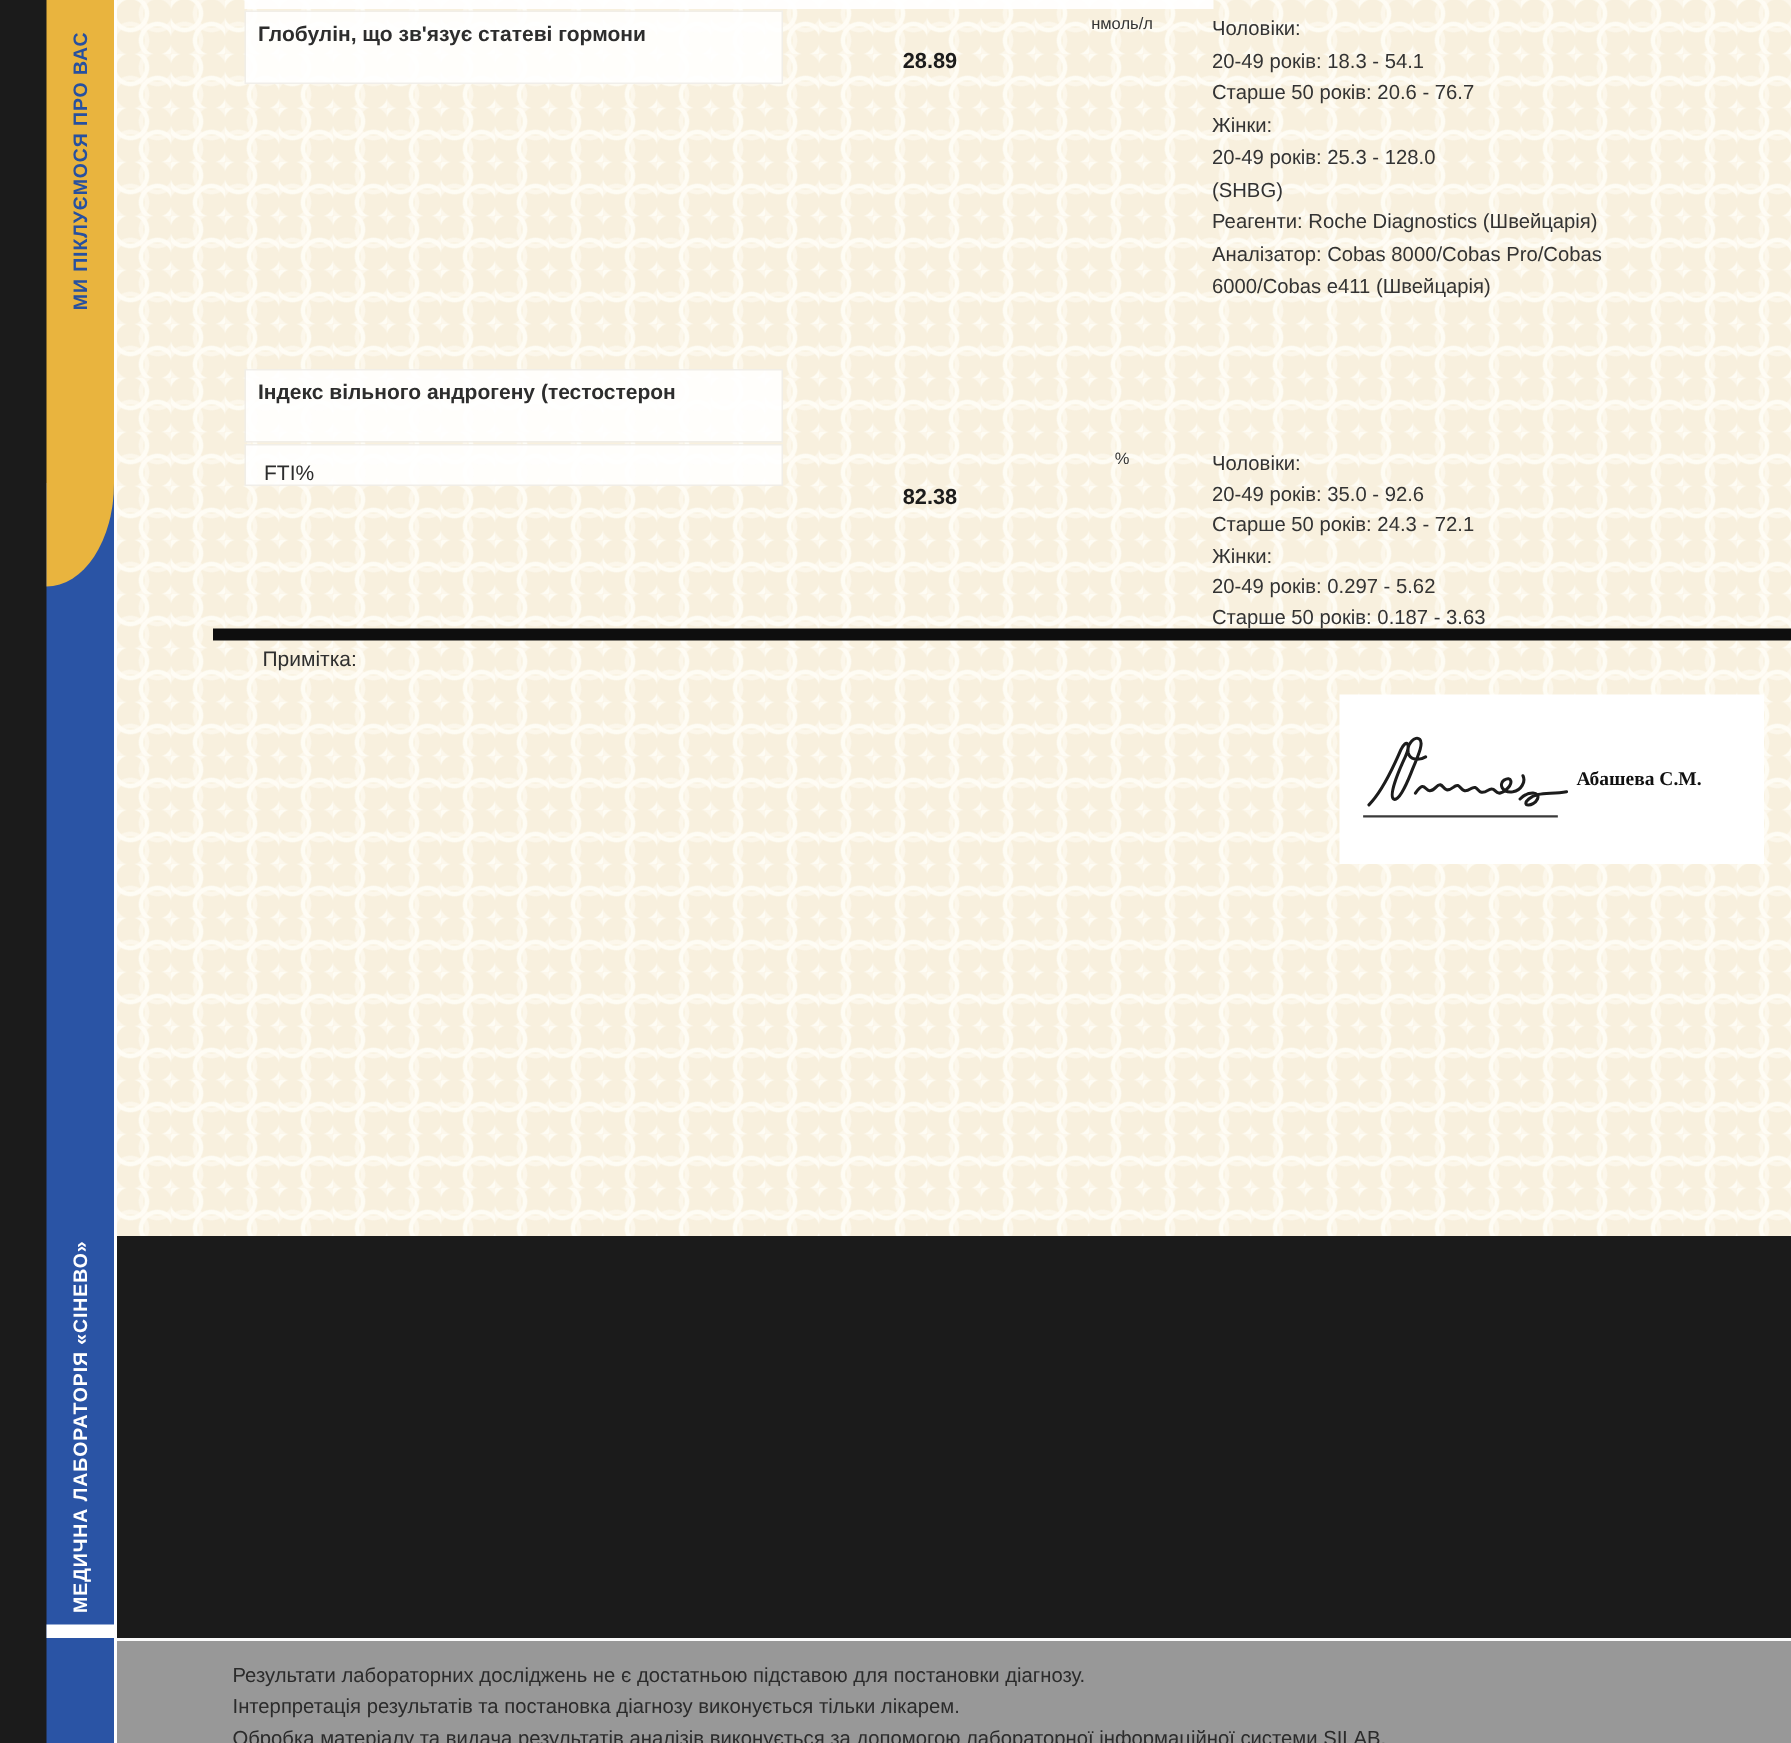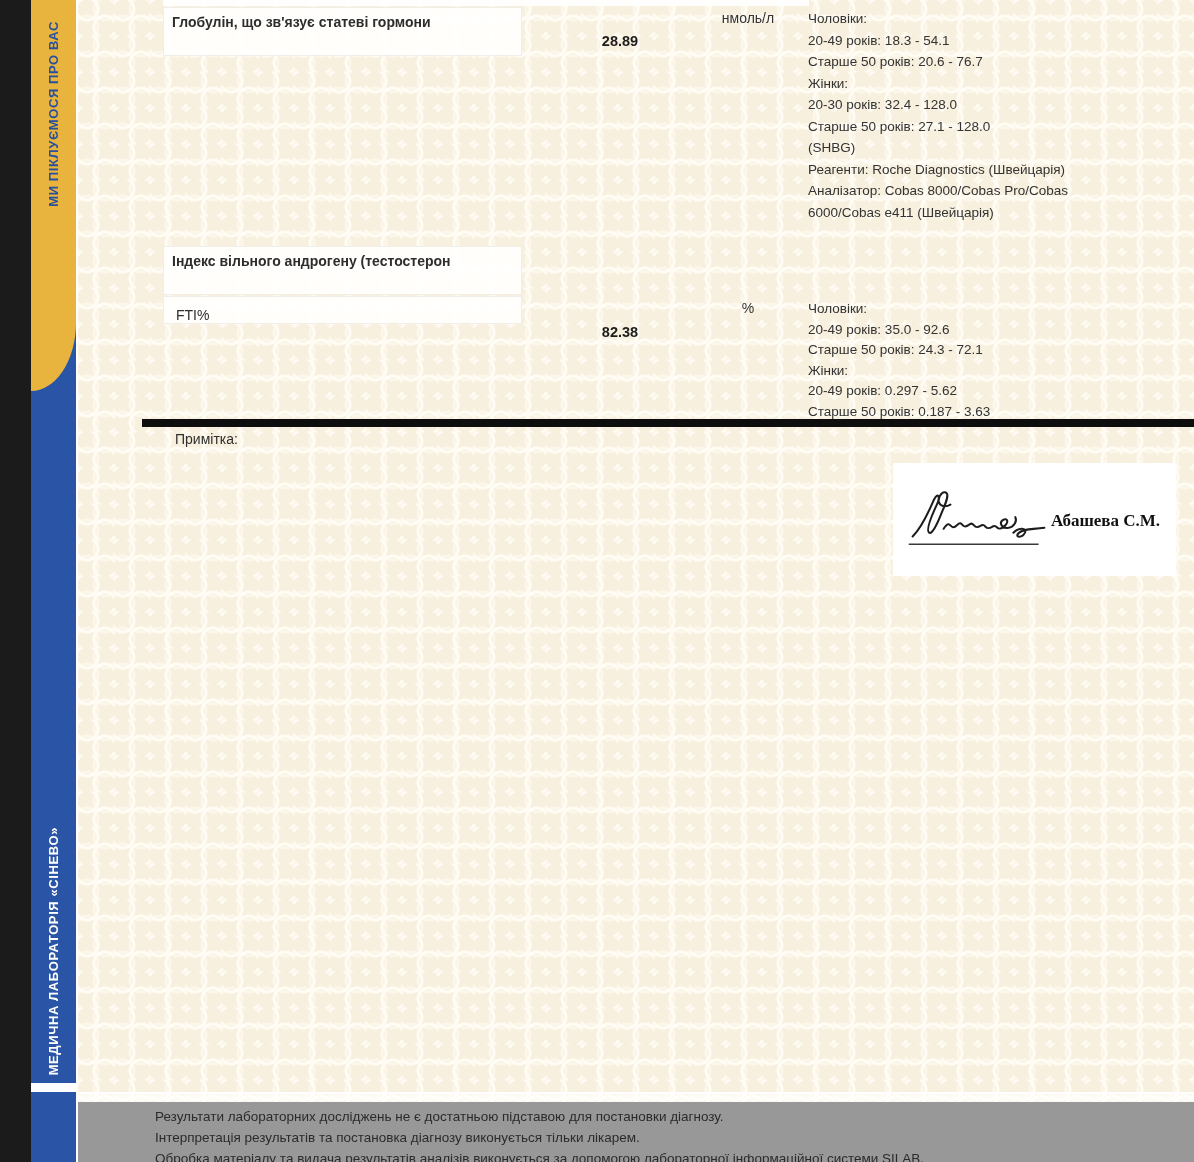--- a/index.html
+++ b/index.html
@@ -18,44 +18,44 @@
   .vtext{
     writing-mode:vertical-rl;transform:rotate(180deg);
     white-space:nowrap;font-weight:bold;font-size:13px;letter-spacing:0.6px;
   }
   .vtext-top{position:absolute;left:31px;bottom:955px;width:45px;
     display:flex;justify-content:center;color:#27509f;}
   .vtext-bottom{position:absolute;left:31px;bottom:87px;width:45px;
     display:flex;justify-content:center;color:#ffffff;}
   
   .doc{
-    position:absolute;left:78px;top:0;width:1116px;height:1102px;
+    position:absolute;left:78px;top:0;width:1116px;height:824px;
     background-color:#f8f0de;
     background-image:
       radial-gradient(circle at 9px 9px, rgba(255,253,246,0) 9px, rgba(255,253,246,.9) 10px, rgba(255,253,246,.9) 12px, rgba(255,253,246,0) 13px),
       radial-gradient(circle at 27px 27px, rgba(255,253,246,0) 9px, rgba(255,253,246,.9) 10px, rgba(255,253,246,.9) 12px, rgba(255,253,246,0) 13px),
       radial-gradient(circle at 27px 9px, rgba(255,253,246,0) 9px, rgba(255,253,246,.55) 10px, rgba(255,253,246,.55) 12px, rgba(255,253,246,0) 13px),
       radial-gradient(circle at 9px 27px, rgba(255,253,246,0) 9px, rgba(255,253,246,.55) 10px, rgba(255,253,246,.55) 12px, rgba(255,253,246,0) 13px);
     background-size:36px 36px;
     color:#333;
   }
   .abs{position:absolute;}
   .cellbox{background:rgba(255,255,255,.88);border:1px solid rgba(160,148,120,.15);}
   .top-sliver{left:85px;top:0;width:646px;height:6px;background:rgba(255,255,255,.92);}
   .test-name{font-weight:bold;font-size:14px;color:#2d2d2d;line-height:22.5px;padding:3px 0 0 8px;}
   .result-value{font-weight:bold;font-size:14.5px;color:#1c1c1c;width:130px;text-align:center;margin-top:24px;}
-  .units{font-size:14px;color:#333;width:90px;text-align:center;}
+  .units{font-size:11px;color:#333;width:90px;text-align:center;}
   .reflines{font-size:13.5px;color:#333;}
   .reflines span{display:block;}
   .fti-name{font-size:14px;color:#2d2d2d;padding:10px 0 0 12px;}
   .black-rule{left:64px;top:419px;width:1094px;height:8px;background:#0e0e0e;}
   .note{left:97px;top:431px;font-size:14px;color:#2f2f2f;}
   .sigbox{left:815px;top:463px;width:283px;height:113px;background:#ffffff;}
   .signame{position:absolute;left:158px;top:48px;
-    font-family:"Liberation Serif","DejaVu Serif",serif;font-weight:bold;font-size:17px;color:#111;}
+    font-family:"Liberation Serif","DejaVu Serif",serif;font-weight:bold;font-size:13px;color:#111;}
   .footer-strip{left:0;top:1092px;width:1116px;height:70px;
     background:rgba(255,255,255,.55);border-top:2px solid rgba(255,255,255,.95);}
   .footer-lines{position:absolute;left:77px;top:12px;font-size:13.5px;color:#2b2b2b;line-height:21px;}
   .footer-lines span{display:block;}
 </style>
 </head>
 <body>
 
 <div class="page">
 
@@ -80,22 +80,21 @@
         <span style="display:block;">Глобулін, що зв'язує статеві гормони</span>
       </div>
     </div>
     <div class="abs result-value" style="left:477px;top:9px;">28.89</div>
     <div class="abs units" style="left:625px;top:10px;">нмоль/л</div>
     <div class="abs reflines" style="left:730px;top:8px;line-height:21.5px;">
       <span>Чоловіки:</span>
       <span>20-49 років: 18.3 - 54.1</span>
       <span>Старше 50 років: 20.6 - 76.7</span>
       <span>Жінки:</span>
-      <span>20-30 років: 32.4 - 128.0</span>
-      <span>Старше 50 років: 27.1 - 128.0</span>
+      <span>20-49 років: 25.3 - 128.0</span>
       <span>(SHBG)</span>
       <span>Реагенти: Roche Diagnostics (Швейцарія)</span>
       <span>Аналізатор: Cobas 8000/Cobas Pro/Cobas</span>
       <span>6000/Cobas e411 (Швейцарія)</span>
     </div>
 
     <div class="abs cellbox" style="left:85px;top:246px;width:357px;height:47px;">
       <div class="test-name">
         <span style="display:block;">Індекс вільного андрогену (тестостерон</span>
       </div>

